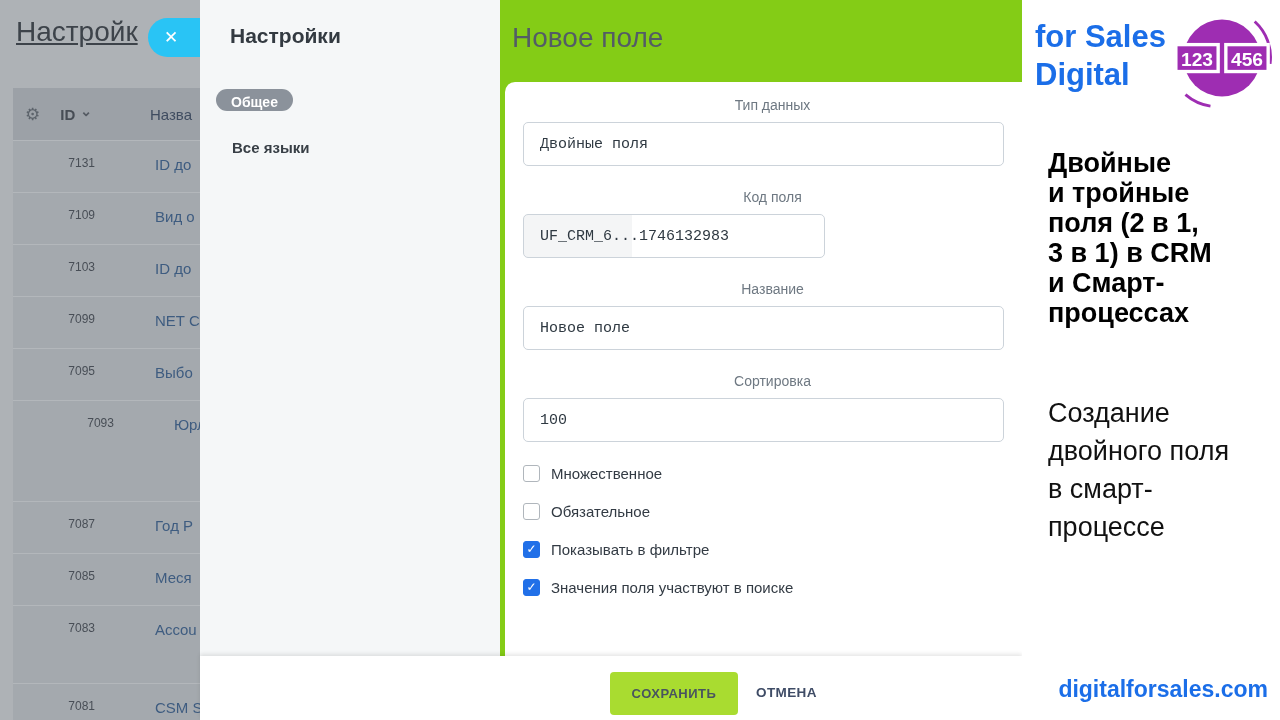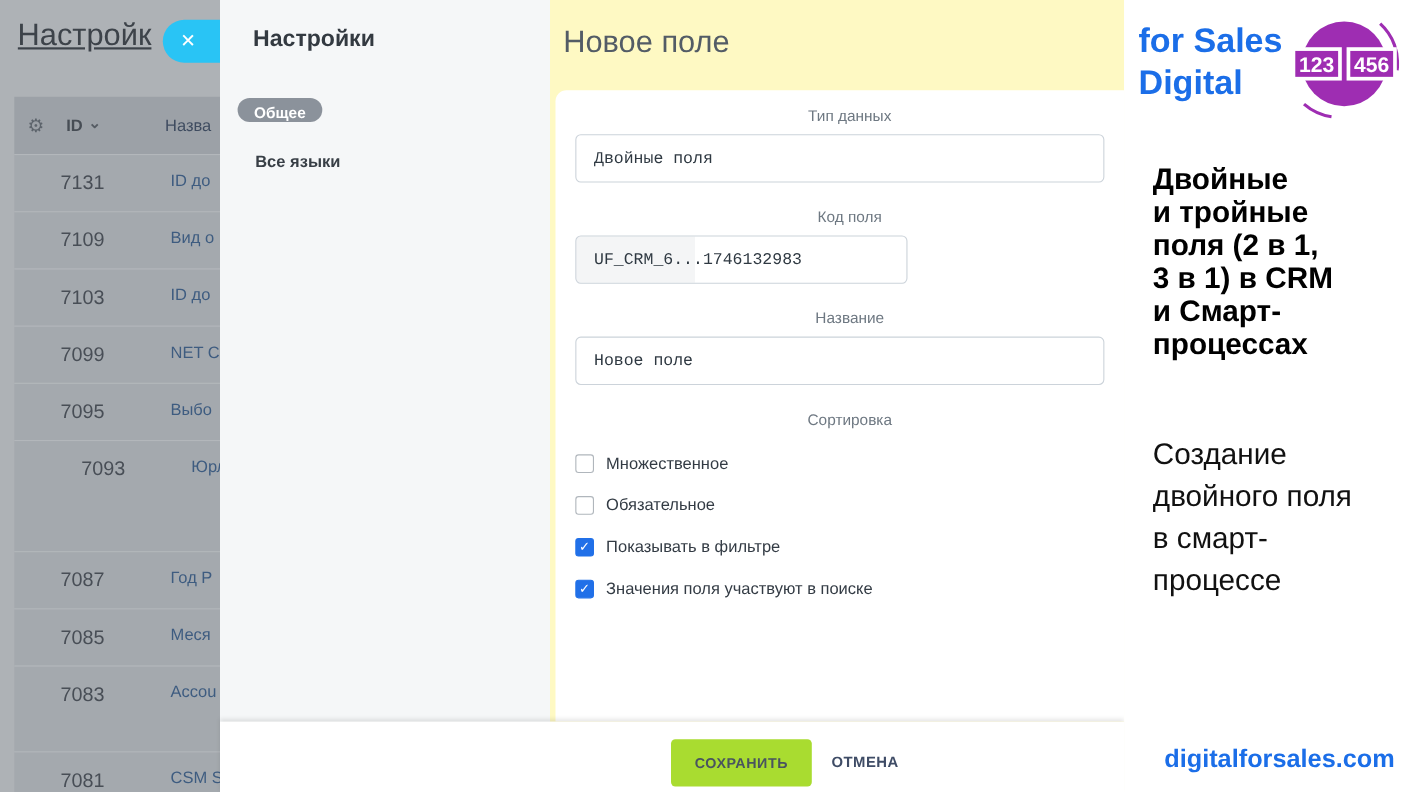--- a/index.html
+++ b/index.html
@@ -12,35 +12,35 @@
   .dim-title { position:absolute; left:16px; top:16px; width:160px; font-size:28px; color:#3d434a; white-space:nowrap; overflow:hidden;text-decoration:underline; }
   .dim-table { position:absolute; left:13px; top:88px; width:220px; bottom:0; }
   .dim-header { height:52px; background:#9ca1a7; display:flex; align-items:center; color:#474d55; font-size:15px; font-weight:600; }
   .gear { margin-left:12px; font-size:17px; color:#5d646c; font-weight:400; }
   .hdr-id { margin-left:20px; }
   .chev { margin-left:5px; font-size:14px; color:#555b63; margin-top:-6px; }
   .hdr-name { margin-left:58px; font-weight:400; color:#3f4c60; }
   .dim-row { height:52px; background:#a4a9ae; border-top:1px solid #b3b7bb; display:flex; align-items:flex-start; padding-top:15px; }
   .dim-row.double { height:101px;justify-content:center; }
   .dim-row.medium { height:78px; }
-  .dim-id { width:70px; margin-left:12px; text-align:right; font-size:18px; color:#484e56; }
+  .dim-id { width:70px; margin-left:12px; text-align:right; font-size:12px; color:#484e56; }
   .dim-name { margin-left:60px; font-size:15px; color:#3e5c80; white-space:nowrap; }
 
   
   .close-pill { position:absolute; left:148px; top:18px; width:52px; height:39px; background:#29c4f5; border-radius:20px 0 0 20px; cursor:pointer; display:flex; align-items:center; justify-content:center; padding-right:6px; z-index:3; }
   .close-pill span { color:#ffffff; font-size:17px; line-height:1; }
 
   
   .settings-panel { position:absolute; left:200px; top:0; width:300px; height:720px; background:#f5f7f8; z-index:2; }
   .sp-title { position:absolute; left:30px; top:24px; font-size:21px; font-weight:bold; color:#333a41; }
   .sp-badge { position:absolute; left:16px; top:89px; height:22px; line-height:27px; padding:0 15px; background:#8b929b; border-radius:14px; color:#ffffff; font-size:14px; font-weight:bold; cursor:pointer; }
   .sp-item { position:absolute; left:32px; top:139px; font-size:15px; color:#383f46; cursor:pointer;font-weight:bold; }
 
   
-  .form-panel { position:absolute; left:500px; top:0; width:522px; height:720px; background:#fef9c3; z-index:2; overflow:hidden; }
+  .form-panel { position:absolute; left:500px; top:0; width:522px; height:720px; background:#84cc16; z-index:2; overflow:hidden; }
   .form-head { height:82px; }
   .form-title { padding:22px 0 0 12px; font-size:28px; font-weight:300; color:#535c66; }
   .form-card { position:absolute; left:5px; top:82px; width:517px; height:574px; background:#ffffff; border-radius:10px 0 0 0; padding:0 0 0 18px; }
   .field { display:block; }
   .flabel { display:block; margin-top:22px; font-size:14px; color:#6e7882; line-height:18px;text-align:center; }
   .field:first-child .flabel { margin-top:14px; }
   .finput { display:block; margin-top:8px; width:calc(100% - 18px); height:44px; border:1px solid #ccd3da; border-radius:5px; padding:3px 16px; font-size:15px; color:#2f3942; font-family:Liberation Mono, monospace; background:#ffffff; outline:none; }
   .field-code .finput { width:302px; background:linear-gradient(to right,#f4f5f6 0 36%,#ffffff 36%); }
   .checks { margin-top:20px; }
   .check-row { display:flex; align-items:center; height:22px; margin-bottom:16px; }
@@ -147,20 +147,21 @@
           <div class="field field-code">
             <label class="flabel">Код поля</label>
             <input class="finput" value="UF_CRM_6...1746132983" style="">
           </div>
           <div class="field">
             <label class="flabel">Название</label>
             <input class="finput" value="Новое поле" style="">
           </div>
           <div class="field">
             <label class="flabel">Сортировка</label>
+            <input class="finput" value="100" style="">
           </div>
         </div>
       <div class="checks">
           <div class="check-row">
             <span class="cbox"></span>
             <span class="clabel">Множественное</span>
           </div>
           <div class="check-row">
             <span class="cbox"></span>
             <span class="clabel">Обязательное</span>

